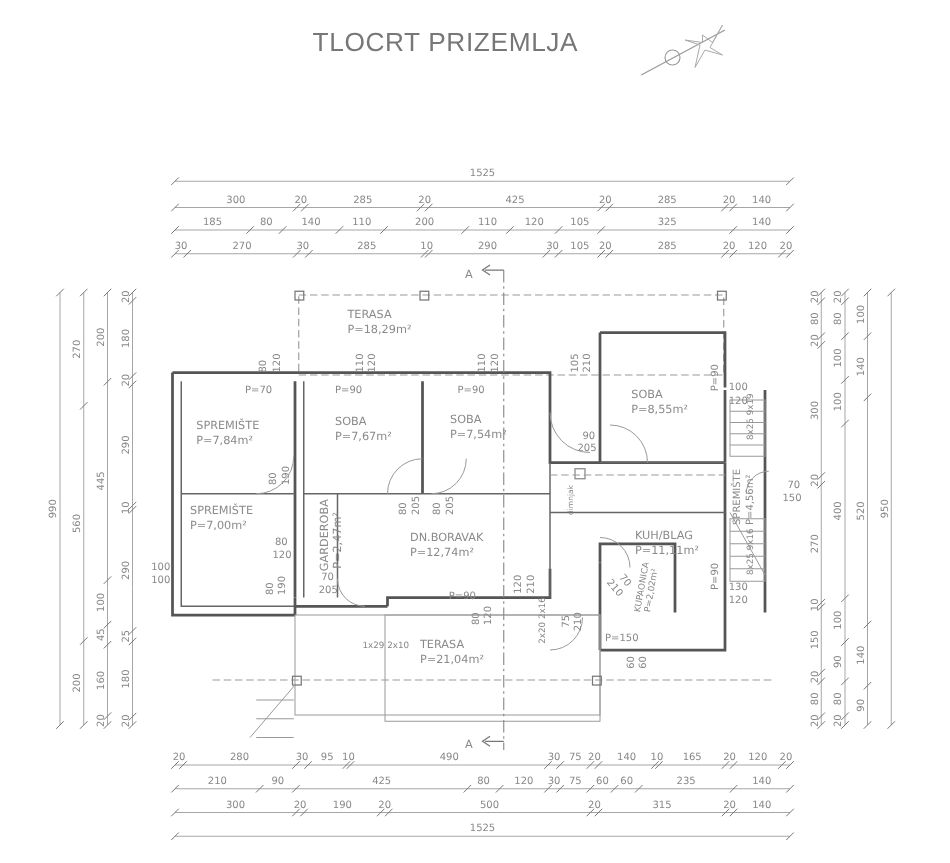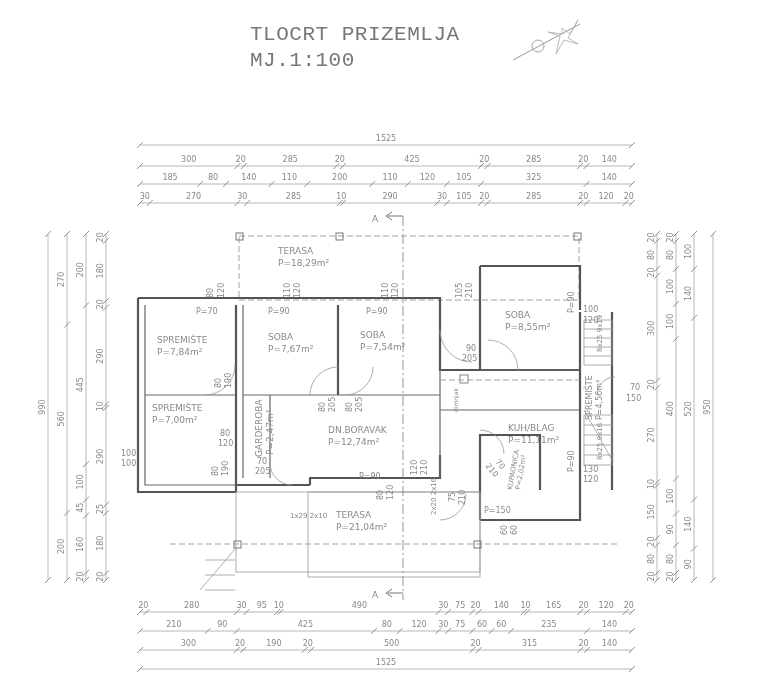--- a/index.html
+++ b/index.html
@@ -1,33 +1,32 @@
 <!DOCTYPE html>
 <html><head>
 <meta charset="utf-8">
 <style>
   html, body { margin:0; padding:0; background:#ffffff; }
   body { width:760px; height:690px; position:relative; overflow:hidden; font-family:"DejaVu Sans", sans-serif; }
-  .title { position:absolute; left:250px; top:22px; font-family:Liberation Mono, monospace; font-size:21px; color:#777; letter-spacing:0.5px; line-height:26px; }
+  .title { position:absolute; left:250px; top:22px; font-family:Liberation Sans, sans-serif; font-size:21px; color:#777; letter-spacing:0.5px; line-height:26px; }
   svg#plan { position:absolute; left:0; top:0; }
   .dim { font-size:8px; fill:#888; font-family:"DejaVu Sans", sans-serif; }
   .lbl { font-size:9px; fill:#8a8a8a; font-family:"DejaVu Sans", sans-serif; }
   .wall { fill:none; stroke:#555; stroke-width:2.2; }
   .wall2 { fill:none; stroke:#666; stroke-width:1.2; }
   .thin { fill:none; stroke:#999; stroke-width:0.8; }
   .dash { fill:none; stroke:#999; stroke-width:0.9; stroke-dasharray:6 3; }
   .dim-line { stroke:#999; stroke-width:0.7; }
   .tick { stroke:#777; stroke-width:0.8; }
 </style>
 </head>
 <body>
 
 <div class="title">
   <div>TLOCRT PRIZEMLJA</div>
-  <div>MJ.1:100</div>
 </div>
 
 <svg id="plan" width="760" height="690" viewBox="0 0 760 690">
 
   <g transform="translate(548,42)">
     <line x1="-35" y1="18" x2="32" y2="-18" stroke="#999" stroke-width="1"></line>
     <polygon points="14,-14 22,-8 30,-22 20,-4 30,2 16,-2 8,12 12,-6 0,-10 14,-8" fill="none" stroke="#aaa" stroke-width="0.8"></polygon>
     <circle cx="-10" cy="4" r="6" fill="none" stroke="#999" stroke-width="0.9"></circle>
   </g>
 

